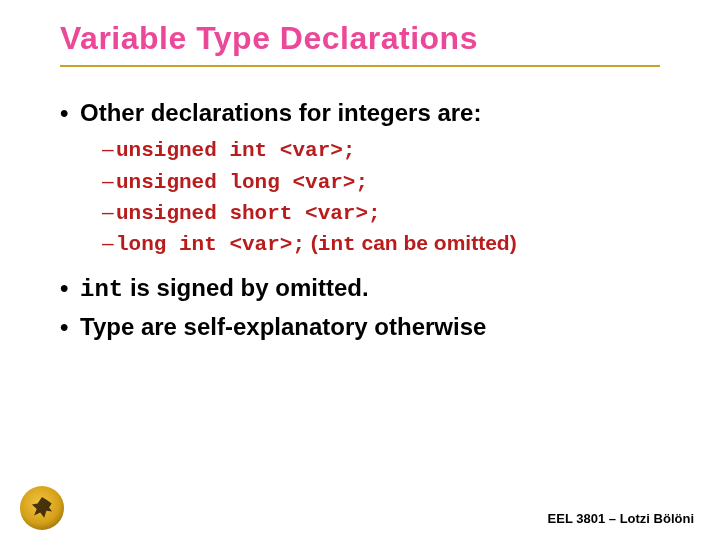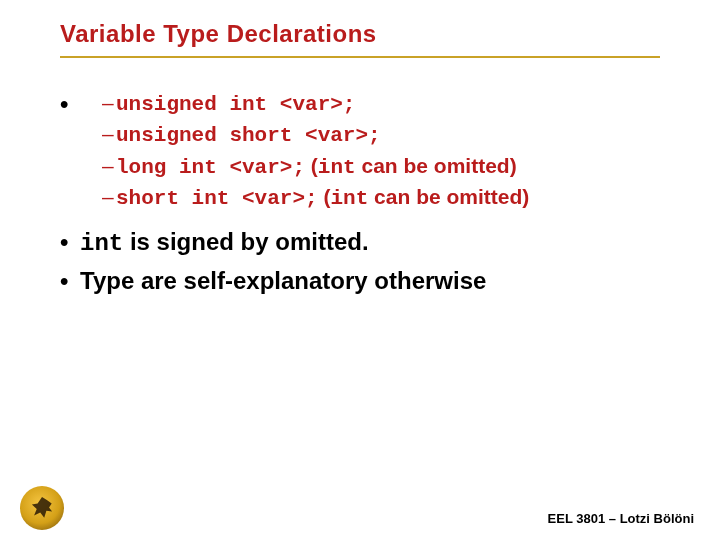--- a/index.html
+++ b/index.html
@@ -8,23 +8,23 @@
     height: 540px;
     background: #ffffff;
     font-family: Arial, Helvetica, sans-serif;
     position: relative;
     overflow: hidden;
   }
   .slide {
     padding: 20px 40px 0 60px;
   }
   .title {
-    font-size: 24px;
+    font-size: 32px;
     font-weight: 900;
-    color: #b91c1c;
+    color: #ec4899;
     letter-spacing: 0.5px;
     margin-bottom: 8px;
     font-family: Arial Black, Arial, sans-serif;
   }
   .underline {
     height: 2px;
     background: #c9a227;
     margin-bottom: 30px;
     width: 600px;
   }
@@ -121,32 +121,33 @@
 </style>
 </head>
 <body>
 
 <div class="slide">
   <h1 class="title">Variable Type Declarations</h1>
   <div class="underline"></div>
 
   <ul class="bullets">
     <li>
+      <span>Other declarations for integers are:</span>
       <ul class="sublist">
         <li>
           <span class="code">unsigned int &lt;var&gt;;</span>
+        </li>
+        <li>
+          <span class="code">unsigned long &lt;var&gt;;</span>
         </li>
         <li>
           <span class="code">unsigned short &lt;var&gt;;</span>
         </li>
         <li>
           <span class="code">long int &lt;var&gt;;</span><span class="note"><span> (</span><span class="code">int</span><span> can be omitted)</span></span>
-        </li>
-        <li>
-          <span class="code">short int &lt;var&gt;;</span><span class="note"><span> (</span><span class="code">int</span><span> can be omitted)</span></span>
         </li>
       </ul>
     </li>
     <li>
       <span class="code">int</span>
       <span> is signed by omitted.</span>
     </li>
     <li>
       <span>Type are self-explanatory otherwise</span>
     </li>

